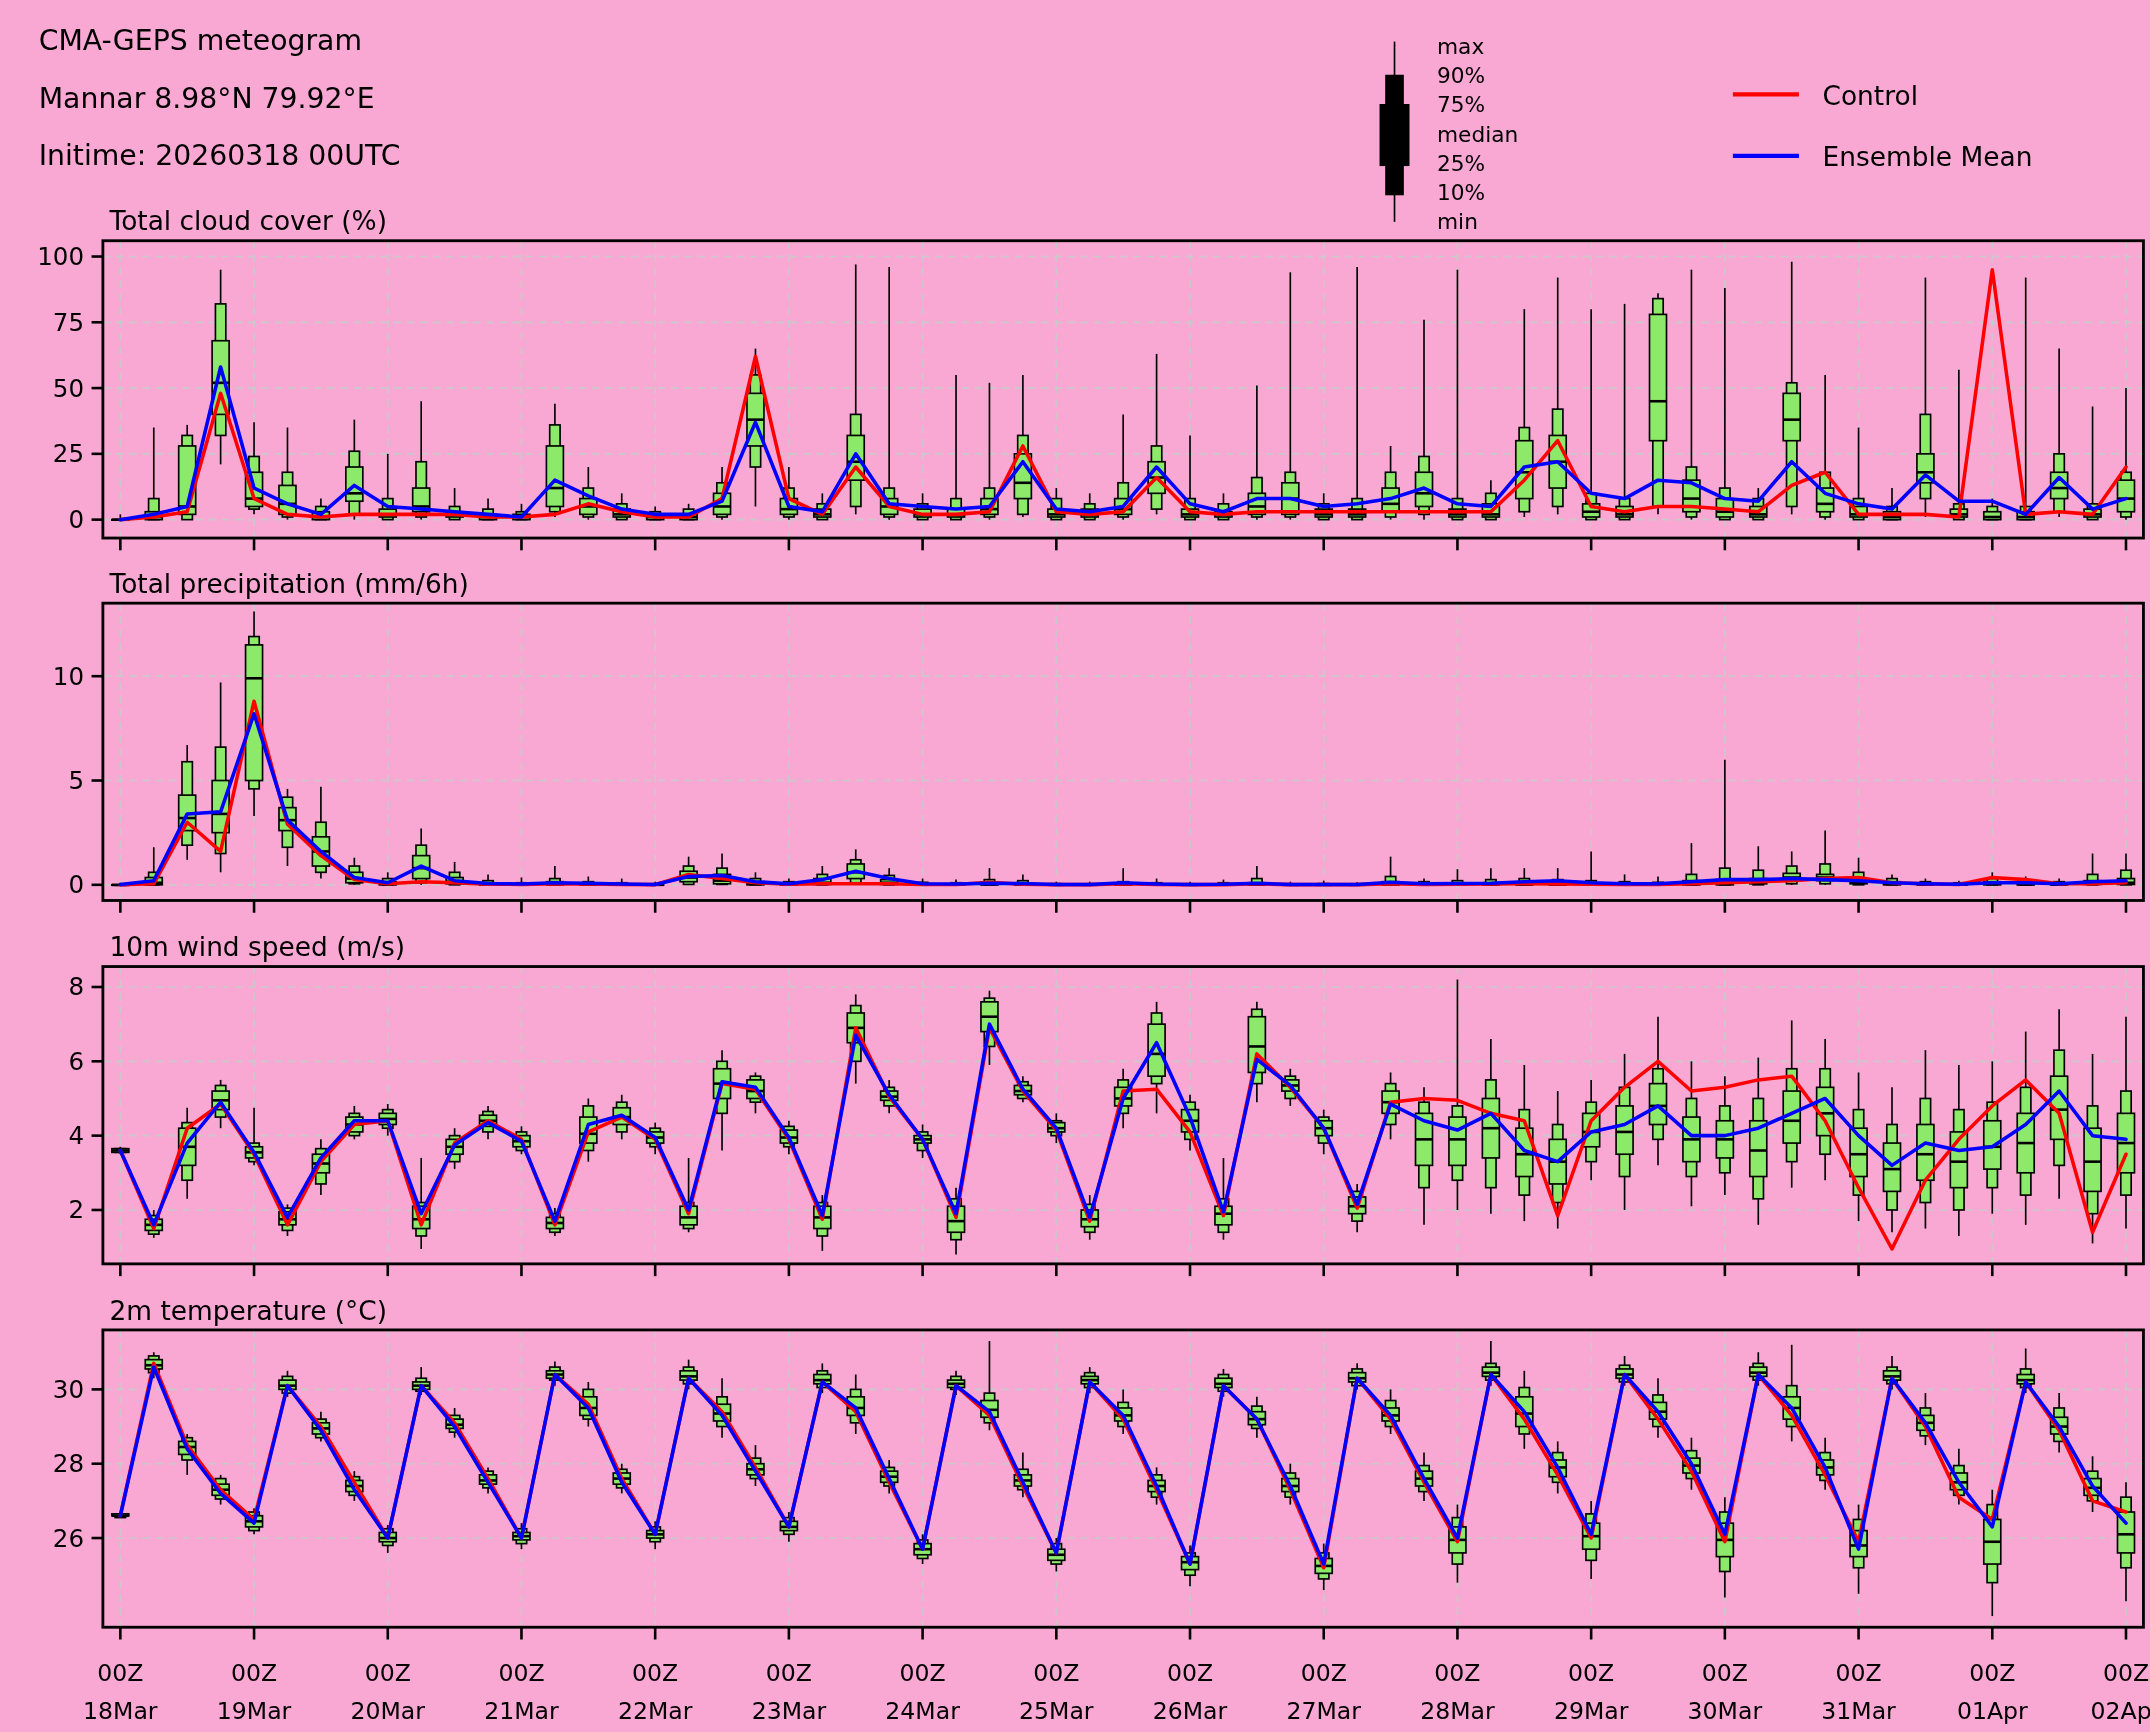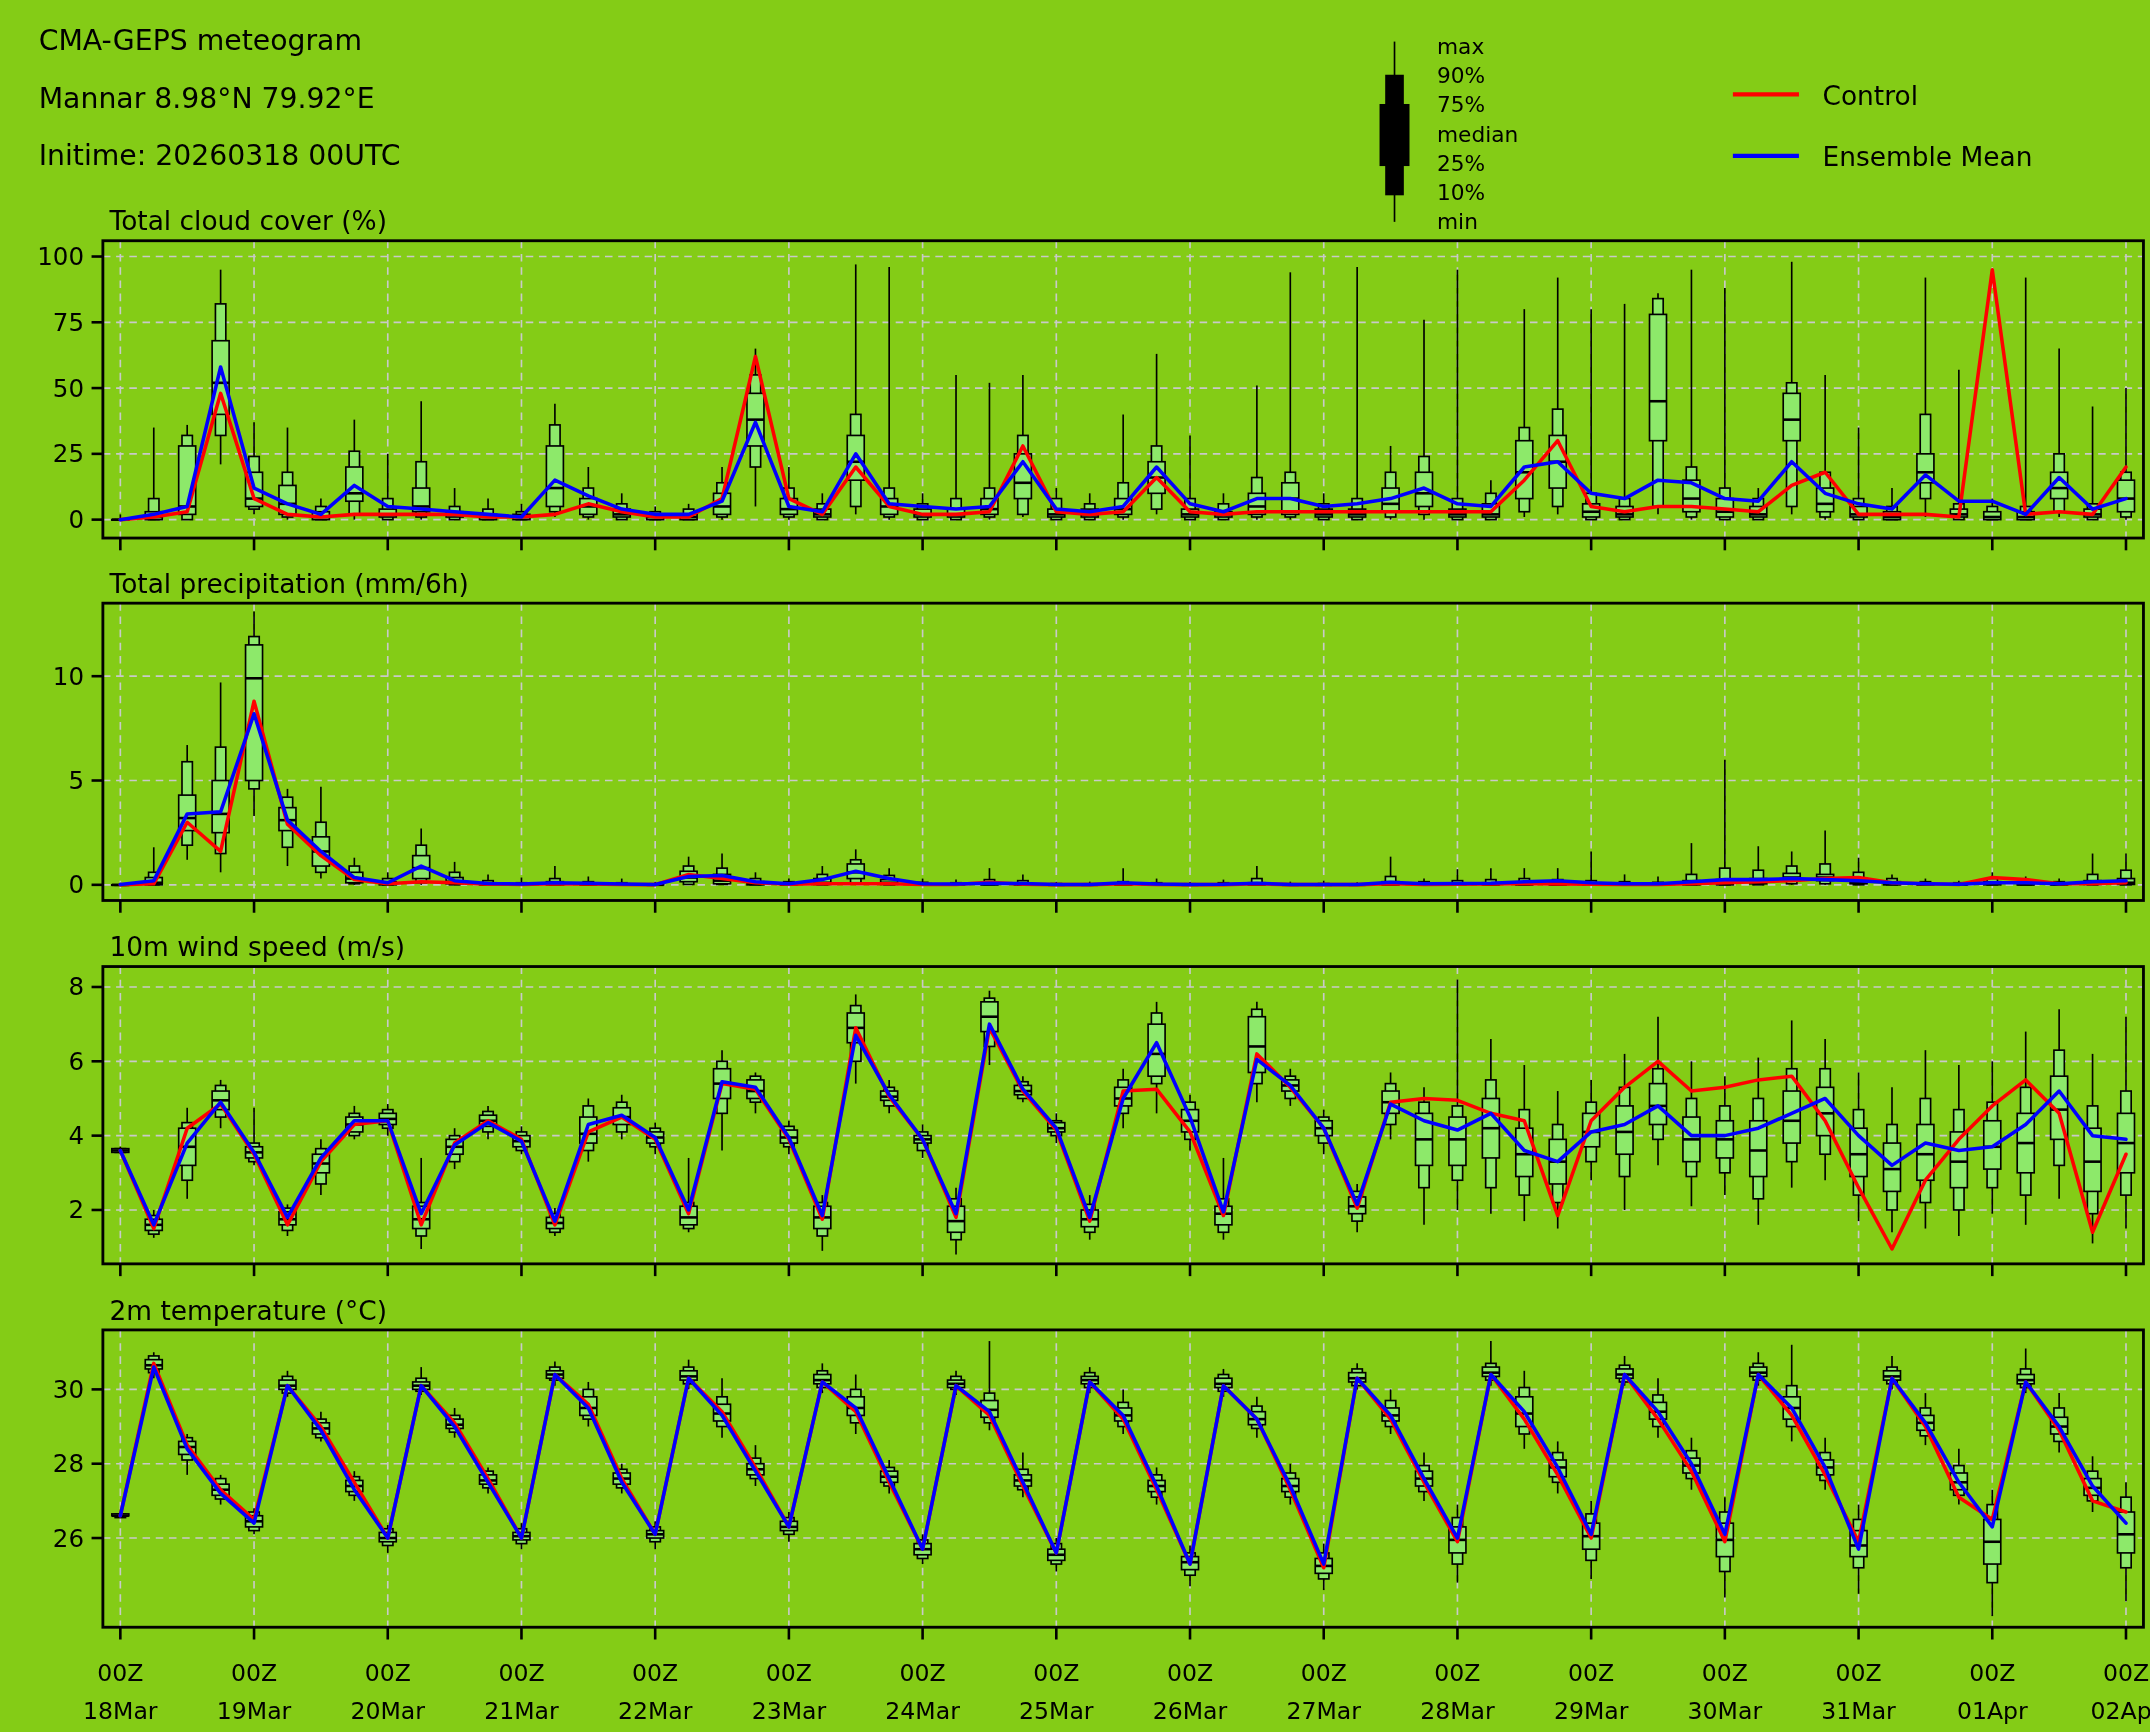--- a/index.html
+++ b/index.html
@@ -1,16 +1,16 @@
 <!DOCTYPE html>
 <html style="font-size:7.5px"><head>
 <meta charset="utf-8">
 <style>
   html,body{margin:0;padding:0;background:#ffffff;}
-  #page{position:relative;width:2151px;height:1733px;background:#84cc16;overflow:hidden;}
+  #page{position:relative;width:2151px;height:1733px;background:#f9a8d4;overflow:hidden;}
   #fig{position:absolute;left:0;top:0;}
   text{font-family:"DejaVu Sans","Liberation Sans",sans-serif;fill:#000000;}
   .hdr{font-size:60px;}
   .ptitle{font-size:56px;}
   .ylab{font-size:52px;}
   .xlab{font-size:50px;}
   .leglab{font-size:46px;}
   .legseries{font-size:56px;}
   .grid{stroke:#c9c9c9;stroke-width:3.5;stroke-dasharray:16 12;fill:none;}
   .wh{stroke:#000000;stroke-width:3.5;}

